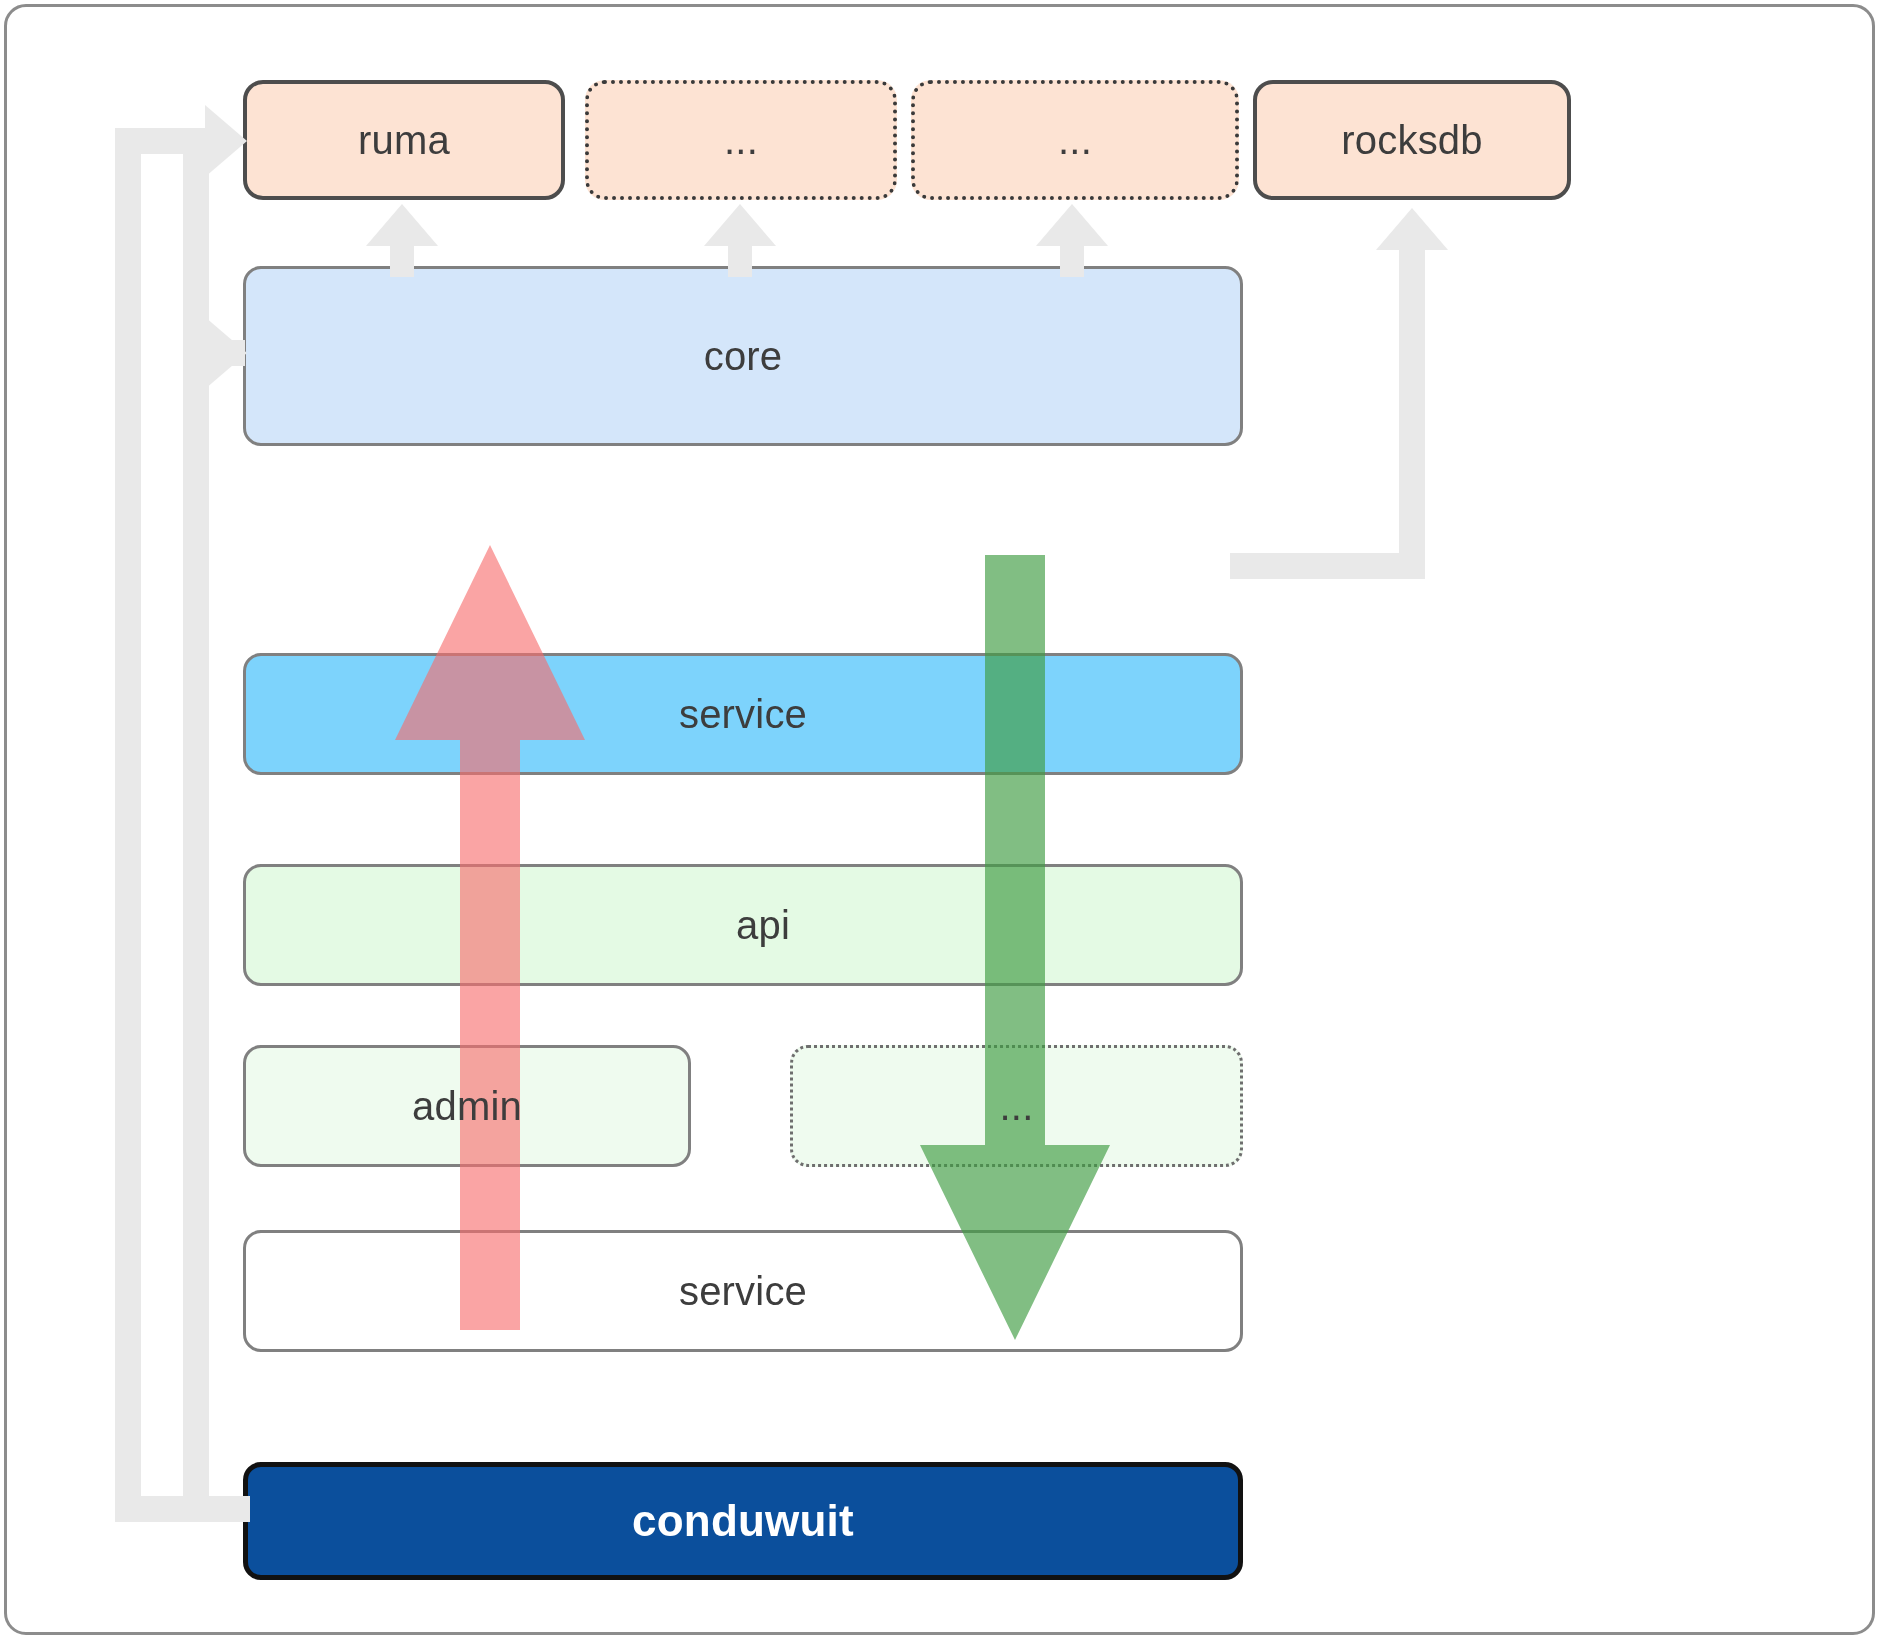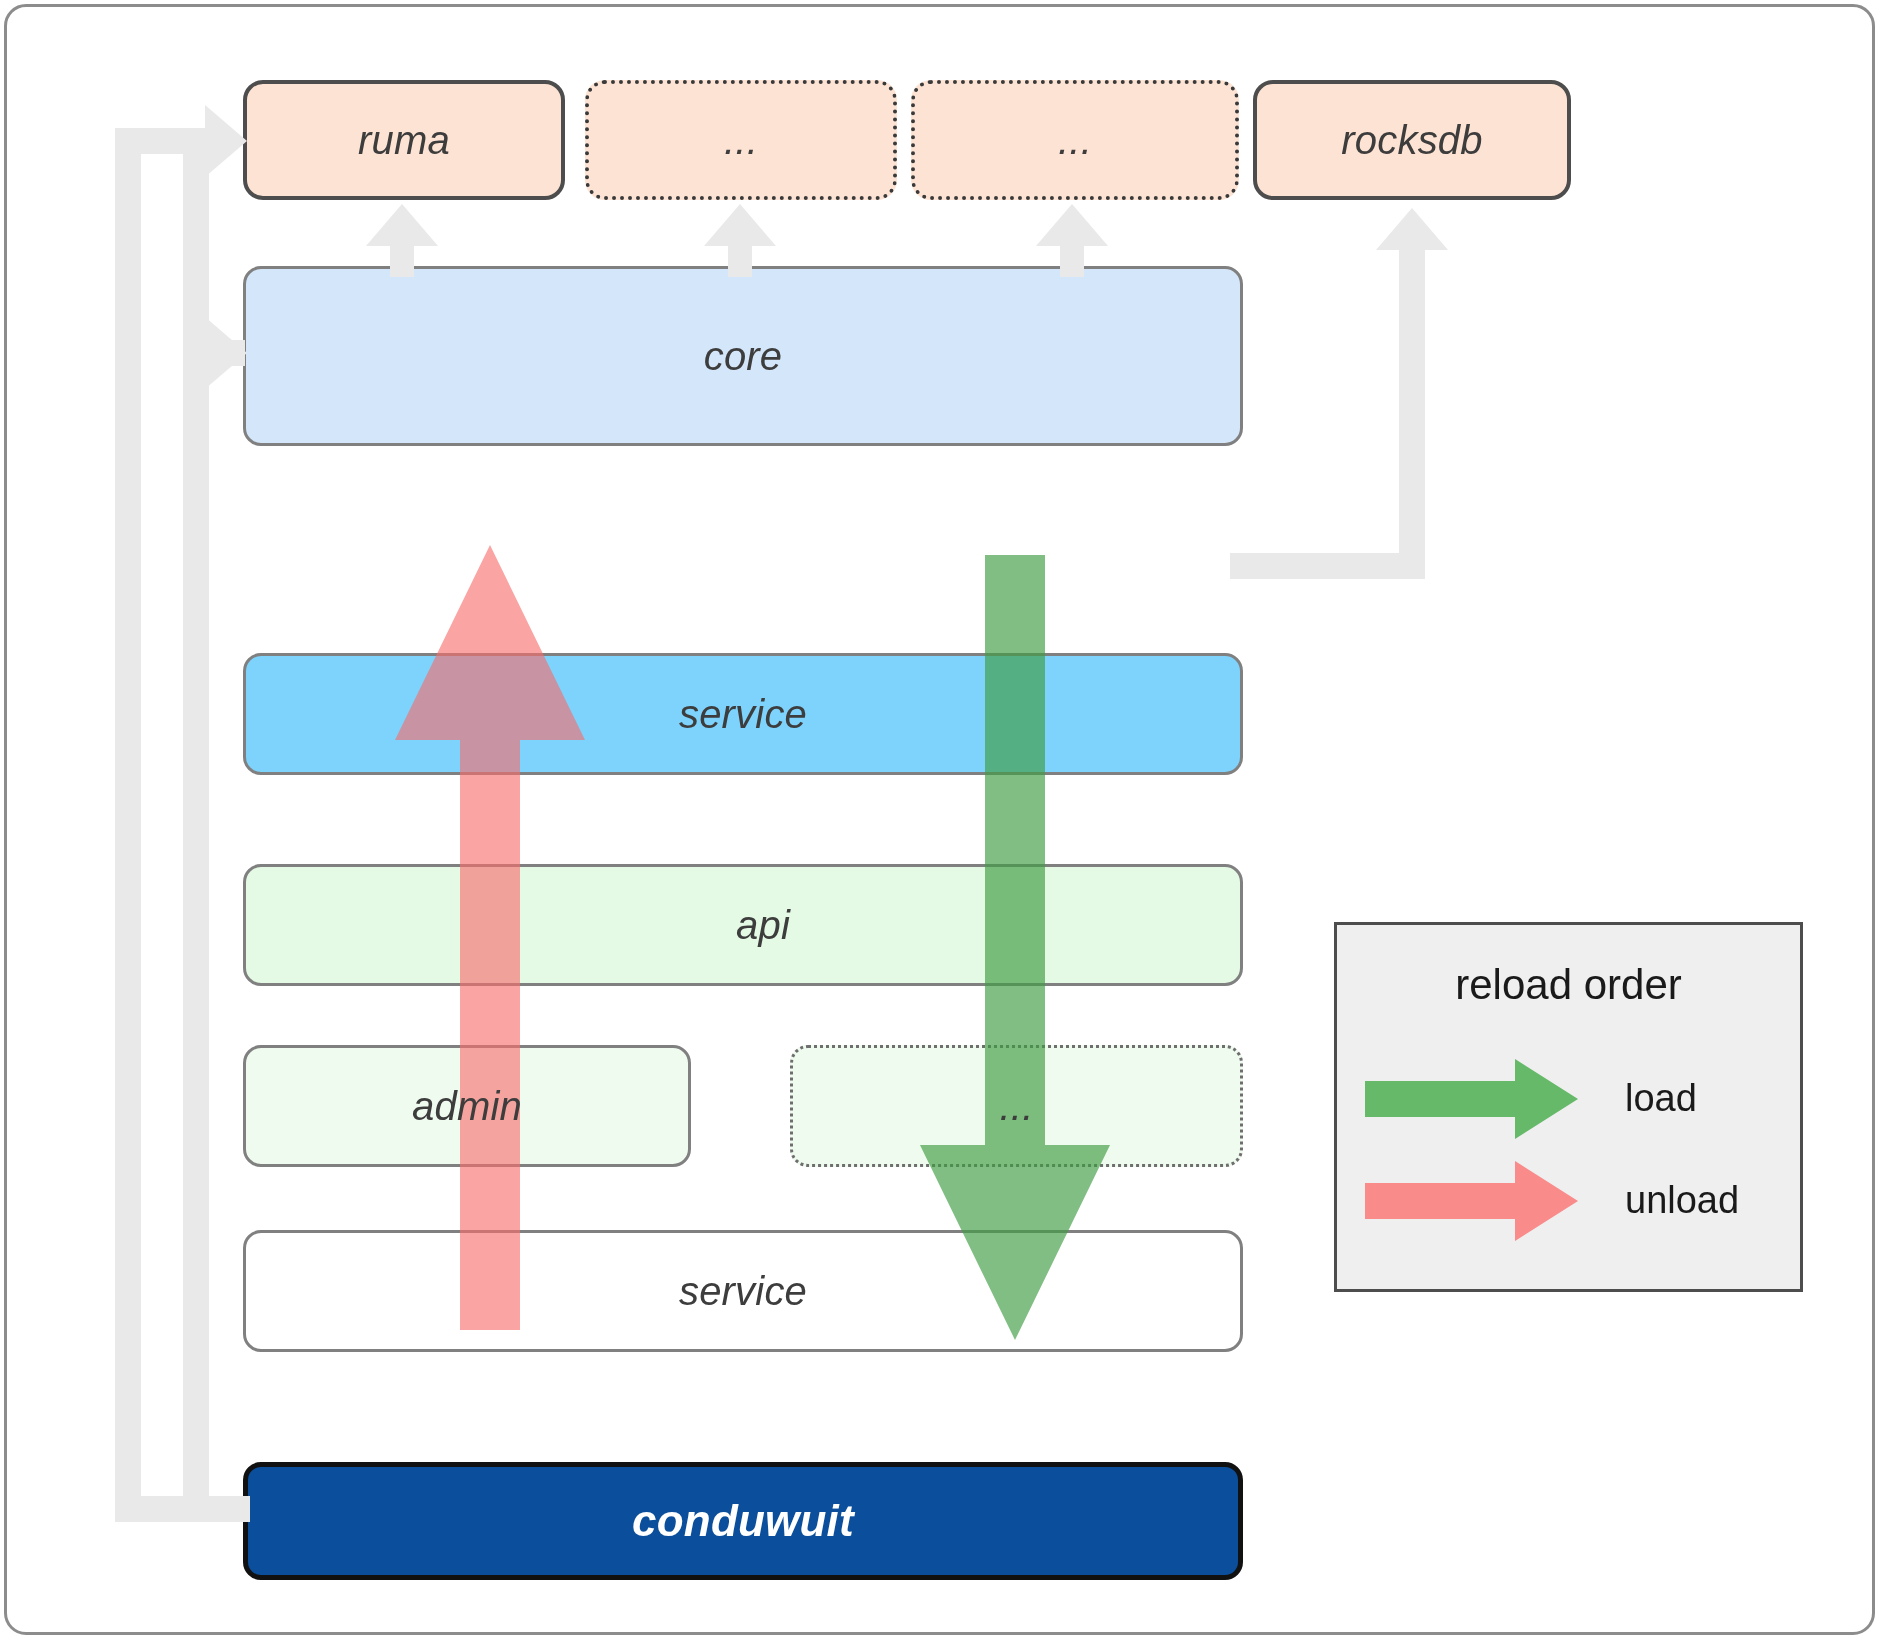--- a/index.html
+++ b/index.html
@@ -33,21 +33,20 @@
   .node {
     position: absolute;
     box-sizing: border-box;
     display: flex;
     align-items: center;
     justify-content: center;
     border-radius: 14px;
     font-size: 40px;
     color: #3d3d3d;
     letter-spacing: 0.2px;
-    font-style: italic;
   }
   .node .lbl { position: relative; z-index: 3; }
 
   
   .dep {
     background: #fde3d3;
     border: 4px solid #4d4d4d;
     border-radius: 20px;
   }
   .dep.dotted {
@@ -203,26 +202,13 @@
   </div>
 
   <svg class="bigarrow" style="left:390px; top:540px;" width="200" height="790" viewBox="0 0 200 790">
     <polygon points="100,5 195,200 130,200 130,790 70,790 70,200 5,200" fill="#f76c6c" fill-opacity="0.62"></polygon>
   </svg>
 
   <svg class="bigarrow" style="left:915px; top:555px;" width="200" height="790" viewBox="0 0 200 790">
     <polygon points="70,0 130,0 130,590 195,590 100,785 5,590 70,590" fill="#3f9d43" fill-opacity="0.66"></polygon>
   </svg>
 
-  <div class="legend" style="left:1334px; top:922px; width:469px; height:370px;">
-    <div class="legend-title" style="top:36px;">reload order</div>
-
-    <svg style="position:absolute; left:28px; top:134px;" width="215" height="80" viewBox="0 0 215 80">
-      <polygon points="0,22 150,22 150,0 213,40 150,80 150,58 0,58" fill="#4caf50" fill-opacity="0.85"></polygon>
-    </svg>
-    <div class="legend-label" style="left:288px; top:152px;">load</div>
-
-    <svg style="position:absolute; left:28px; top:236px;" width="215" height="80" viewBox="0 0 215 80">
-      <polygon points="0,22 150,22 150,0 213,40 150,80 150,58 0,58" fill="#f98080" fill-opacity="0.9"></polygon>
-    </svg>
-    <div class="legend-label" style="left:288px; top:254px;">unload</div>
-  </div>
 </div>
 
 </body></html>

